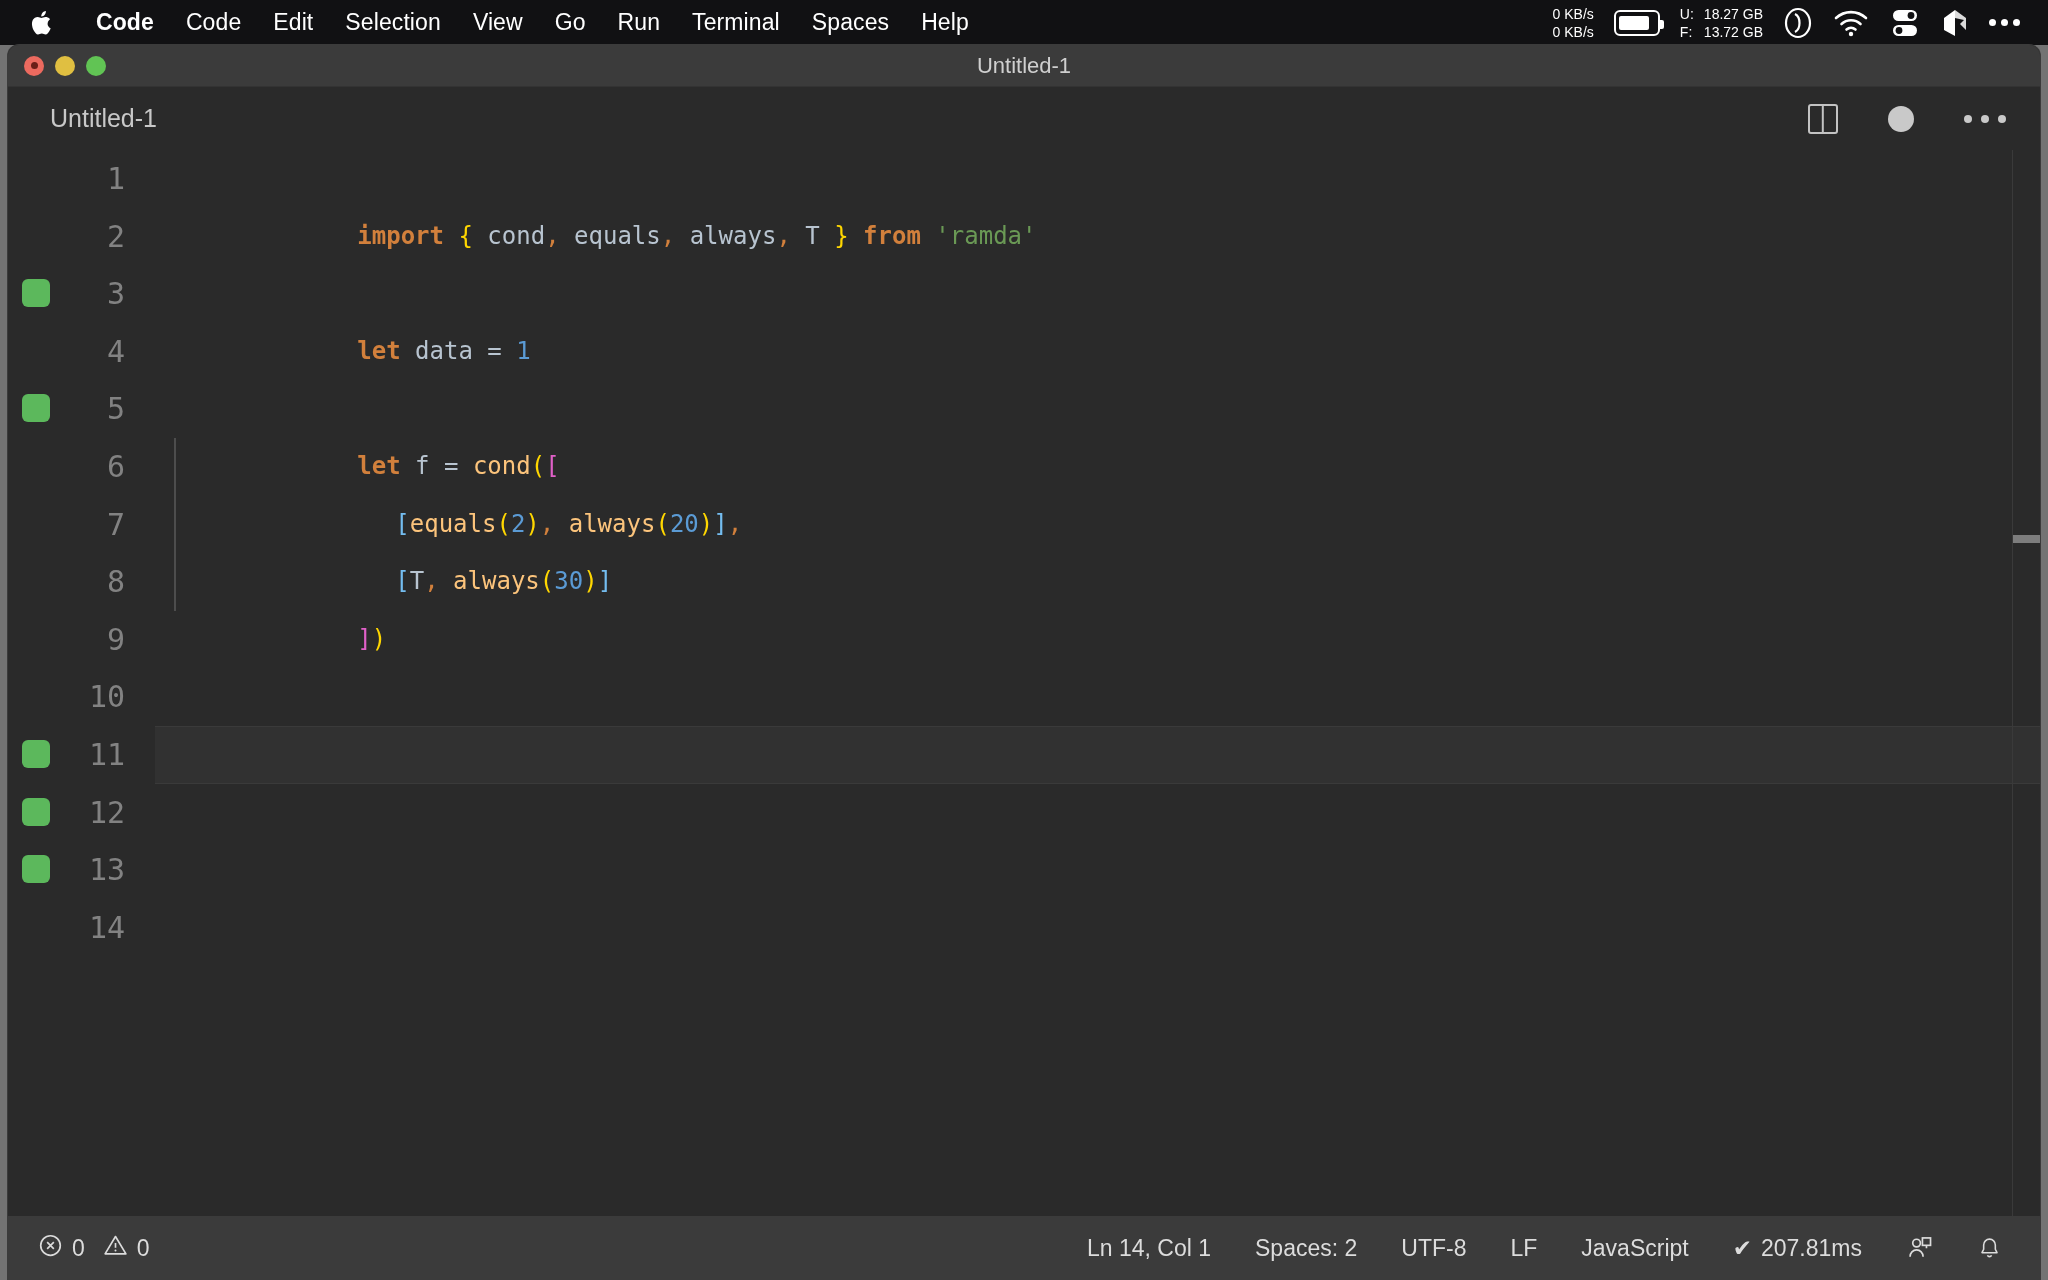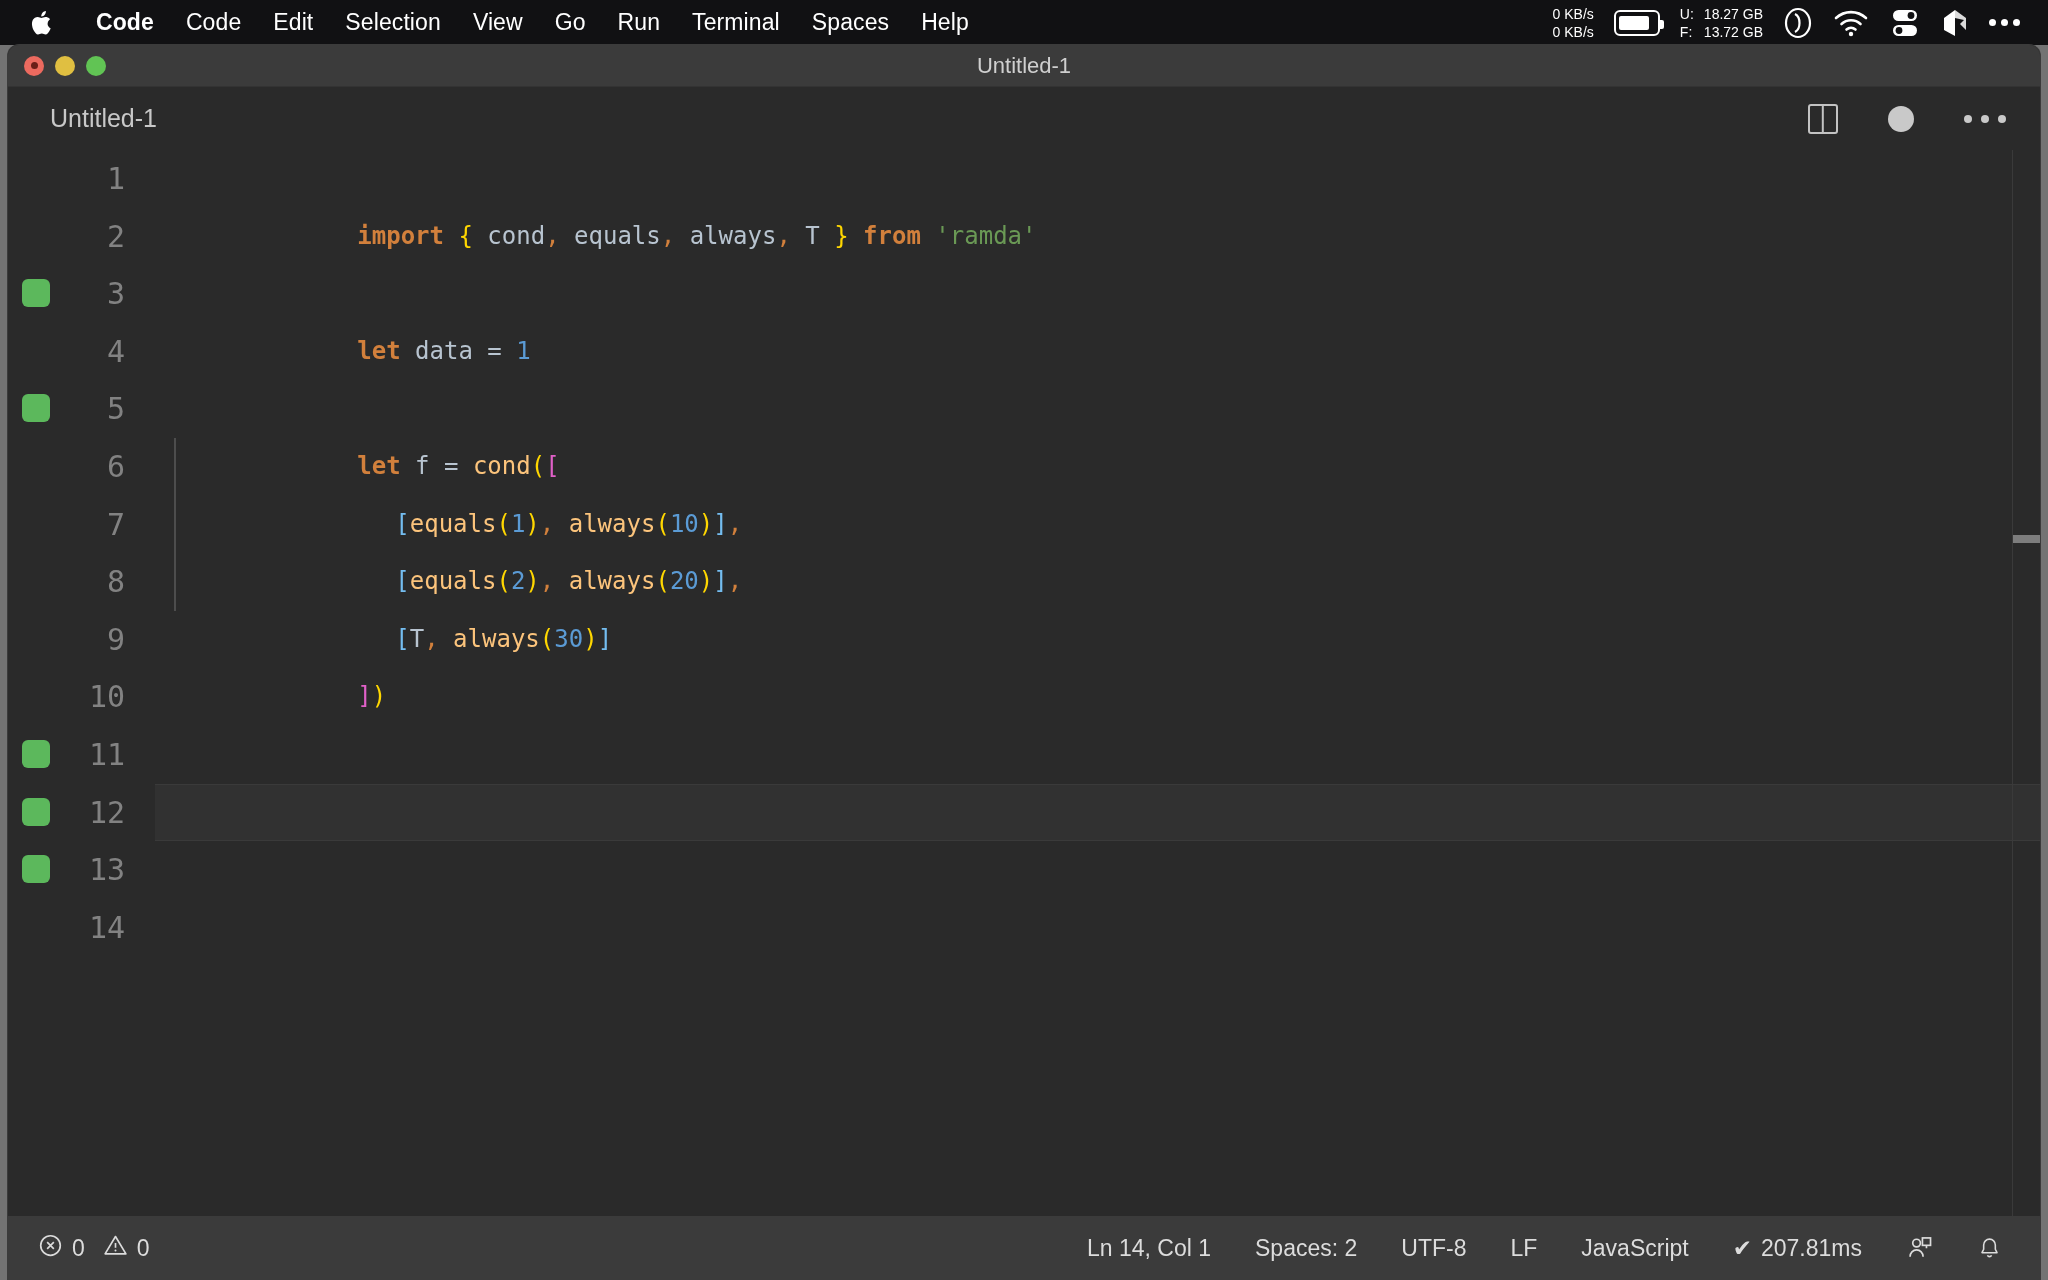--- a/index.html
+++ b/index.html
@@ -295,25 +295,20 @@
           <div class="row">
               <div class="codetext"></div>
             </div>
 
           <div class="row">
             <div class="codetext">
               <span class="t-kw">let</span><span class="t-var"> f </span><span class="t-op">= </span><span class="t-fn">cond</span><span class="t-brk-y">(</span><span class="t-brk-m">[</span>
             </div>
           </div>
 
-          <div class="row">
-            <div class="codetext" style="padding-left:38px">
-              <span class="t-brk-b">[</span><span class="t-fn">equals</span><span class="t-brk-y">(</span><span class="t-num">1</span><span class="t-brk-y">)</span><span class="t-punc">,</span><span class="t-fn"> always</span><span class="t-brk-y">(</span><span class="t-num">10</span><span class="t-brk-y">)</span><span class="t-brk-b">]</span><span class="t-punc">,</span>
-            </div>
-          </div>
 
           <div class="row">
             <div class="codetext" style="padding-left:38px">
               <span class="t-brk-b">[</span><span class="t-fn">equals</span><span class="t-brk-y">(</span><span class="t-num">2</span><span class="t-brk-y">)</span><span class="t-punc">,</span><span class="t-fn"> always</span><span class="t-brk-y">(</span><span class="t-num">20</span><span class="t-brk-y">)</span><span class="t-brk-b">]</span><span class="t-punc">,</span>
             </div>
           </div>
 
           <div class="row">
             <div class="codetext" style="padding-left:38px">
               <span class="t-brk-b">[</span><span class="t-var">T</span><span class="t-punc">,</span><span class="t-fn"> always</span><span class="t-brk-y">(</span><span class="t-num">30</span><span class="t-brk-y">)</span><span class="t-brk-b">]</span>

